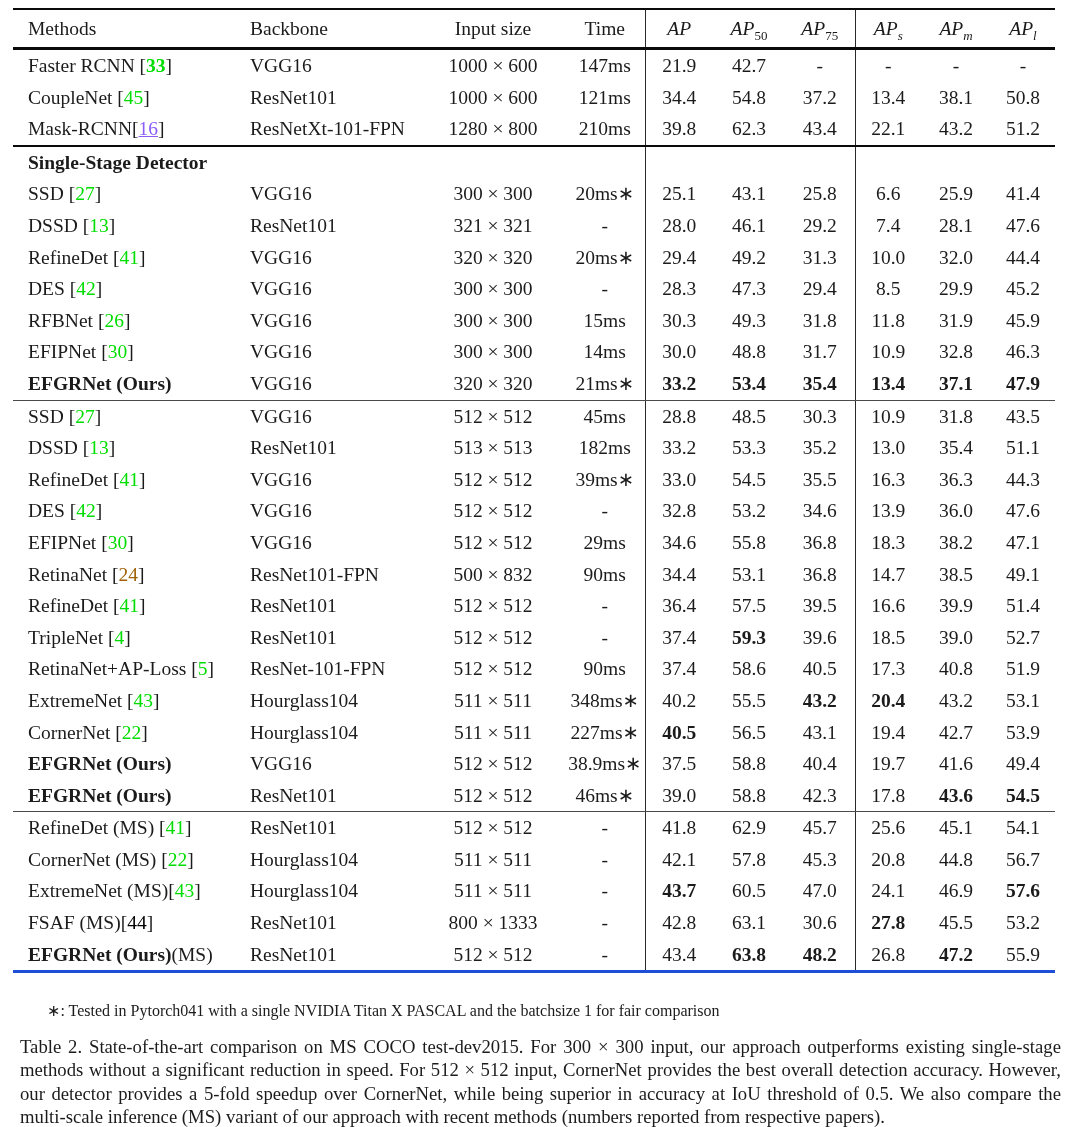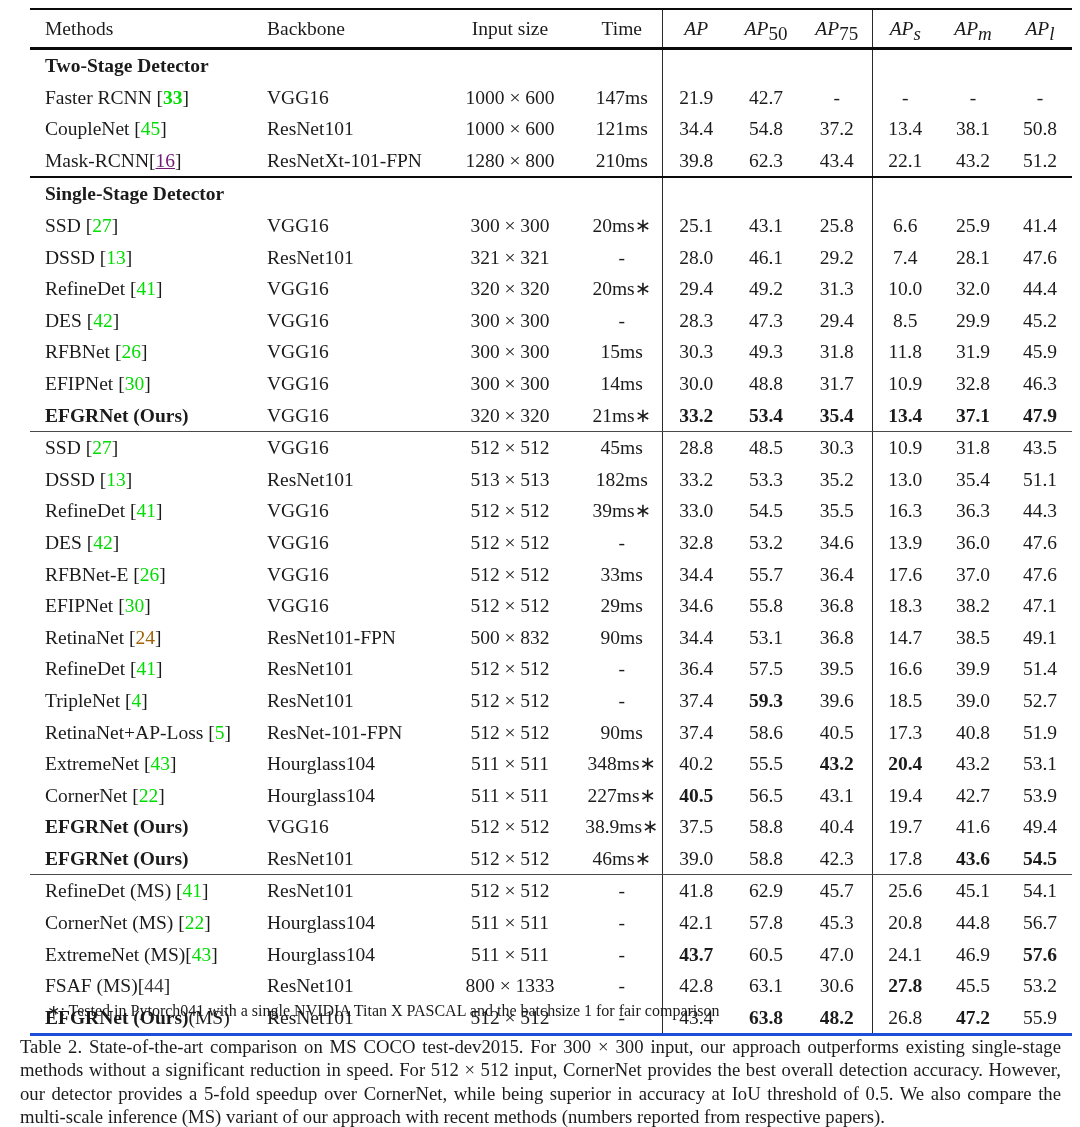--- a/index.html
+++ b/index.html
@@ -1,40 +1,40 @@
 <!DOCTYPE html>
 <html><head>
 <meta charset="utf-8">
 <style>
   html,body{margin:0;padding:0;}
   body{
     width:1080px;height:1127px;background:#ffffff;
     font-family:"Liberation Serif", serif;color:#1b1b1b;
     position:relative;overflow:hidden;
   }
-  .tablewrap{position:absolute;left:30px;top:8px;}
+  .tablewrap{position:absolute;left:13px;top:8px;}
   table{border-collapse:collapse;table-layout:fixed;width:1042px;}
   th,td{padding:0;white-space:nowrap;font-size:19.5px;line-height:1;}
   thead th{
     font-weight:normal;height:37px;
     border-top:2.6px solid #0a0a0a;
     border-bottom:3px solid #0a0a0a;
   }
   tbody td{height:31.6px;}
   .c0{text-align:left;padding-left:15px;}
   .c1{text-align:left;padding-left:11px;}
   .c2,.c3,.c4,.c5,.c6,.c7,.c8,.c9{text-align:center;}
   .vline{border-left:1.6px solid #2a2a2a;}
   tr.rule-thick td{border-bottom:2.8px solid #0a0a0a;}
   tr.rule-thin td{border-bottom:1.4px solid #4a4a4a;}
   tbody tr.last-row td{border-bottom:3px solid #1d4ed8;margin-top:31px;}
   .section-label{font-weight:bold;}
   .b{font-weight:bold;}
   .mi{font-style:italic;}
-  th sub{font-size:19px;line-height:0;}
+  th sub{font-size:13px;line-height:0;}
   th sub.it{font-style:italic;}
   .cite{cursor:pointer;}
   .note{
     position:absolute;left:47px;top:1001px;
     font-size:16px;color:#1b1b1b;white-space:nowrap;
   }
   .caption{
     position:absolute;left:20px;top:1035px;width:1041px;
     font-size:18.7px;line-height:23.4px;text-align:justify;color:#1b1b1b;
   }
@@ -65,32 +65,20 @@
           <th class="c4 vline"><span class="mi">AP</span></th>
           <th class="c5"><span class="mi">AP</span><sub>50</sub></th>
           <th class="c6"><span class="mi">AP</span><sub>75</sub></th>
           <th class="c7 vline"><span class="mi">AP</span><sub class="it">s</sub></th>
           <th class="c8"><span class="mi">AP</span><sub class="it">m</sub></th>
           <th class="c9"><span class="mi">AP</span><sub class="it">l</sub></th>
         </tr>
     </thead>
     <tbody id="tbody">
         <tr>
-          <td class="c0"><span class="section-label">Two-Stage Detector</span></td>
-          <td class="c1"></td>
-          <td class="c2"></td>
-          <td class="c3"></td>
-          <td class="c4 vline"></td>
-          <td class="c5"></td>
-          <td class="c6"></td>
-          <td class="c7 vline"></td>
-          <td class="c8"></td>
-          <td class="c9"></td>
-        </tr>
-        <tr>
           <td class="c0"><span>Faster RCNN</span> [<span class="cite" style="color: rgb(0, 221, 0); font-weight: bold;">33</span>]</td>
           <td class="c1">VGG16</td>
           <td class="c2">1000 × 600</td>
           <td class="c3">147ms</td>
           <td class="c4 vline">21.9</td>
           <td class="c5">42.7</td>
           <td class="c6">-</td>
           <td class="c7 vline">-</td>
           <td class="c8">-</td>
           <td class="c9">-</td>
@@ -101,21 +89,21 @@
           <td class="c2">1000 × 600</td>
           <td class="c3">121ms</td>
           <td class="c4 vline">34.4</td>
           <td class="c5">54.8</td>
           <td class="c6">37.2</td>
           <td class="c7 vline">13.4</td>
           <td class="c8">38.1</td>
           <td class="c9">50.8</td>
         </tr>
         <tr class="rule-thick">
-          <td class="c0"><span>Mask-RCNN</span>[<span class="cite" style="color: #701a75; text-decoration: underline;">16</span>]</td>
+          <td class="c0"><span>Mask-RCNN</span>[<span class="cite" style="color: #8b5cf6; text-decoration: underline;">16</span>]</td>
           <td class="c1">ResNetXt-101-FPN</td>
           <td class="c2">1280 × 800</td>
           <td class="c3">210ms</td>
           <td class="c4 vline">39.8</td>
           <td class="c5">62.3</td>
           <td class="c6">43.4</td>
           <td class="c7 vline">22.1</td>
           <td class="c8">43.2</td>
           <td class="c9">51.2</td>
         </tr>
@@ -257,32 +245,20 @@
           <td class="c2">512 × 512</td>
           <td class="c3">-</td>
           <td class="c4 vline">32.8</td>
           <td class="c5">53.2</td>
           <td class="c6">34.6</td>
           <td class="c7 vline">13.9</td>
           <td class="c8">36.0</td>
           <td class="c9">47.6</td>
         </tr>
         <tr>
-          <td class="c0"><span>RFBNet-E</span> [<span class="cite" style="color: rgb(0, 221, 0);">26</span>]</td>
-          <td class="c1">VGG16</td>
-          <td class="c2">512 × 512</td>
-          <td class="c3">33ms</td>
-          <td class="c4 vline">34.4</td>
-          <td class="c5">55.7</td>
-          <td class="c6">36.4</td>
-          <td class="c7 vline">17.6</td>
-          <td class="c8">37.0</td>
-          <td class="c9">47.6</td>
-        </tr>
-        <tr>
           <td class="c0"><span>EFIPNet</span> [<span class="cite" style="color: rgb(0, 221, 0);">30</span>]</td>
           <td class="c1">VGG16</td>
           <td class="c2">512 × 512</td>
           <td class="c3">29ms</td>
           <td class="c4 vline">34.6</td>
           <td class="c5">55.8</td>
           <td class="c6">36.8</td>
           <td class="c7 vline">18.3</td>
           <td class="c8">38.2</td>
           <td class="c9">47.1</td>
@@ -413,21 +389,21 @@
           <td class="c2">511 × 511</td>
           <td class="c3">-</td>
           <td class="c4 vline b">43.7</td>
           <td class="c5">60.5</td>
           <td class="c6">47.0</td>
           <td class="c7 vline">24.1</td>
           <td class="c8">46.9</td>
           <td class="c9 b">57.6</td>
         </tr>
         <tr>
-          <td class="c0"><span>FSAF (MS)</span>[<span class="cite" style="color: #404040;">44</span>]</td>
+          <td class="c0"><span>FSAF (MS)</span>[<span class="cite" style="color: #000000;">44</span>]</td>
           <td class="c1">ResNet101</td>
           <td class="c2">800 × 1333</td>
           <td class="c3">-</td>
           <td class="c4 vline">42.8</td>
           <td class="c5">63.1</td>
           <td class="c6">30.6</td>
           <td class="c7 vline b">27.8</td>
           <td class="c8">45.5</td>
           <td class="c9">53.2</td>
         </tr>

